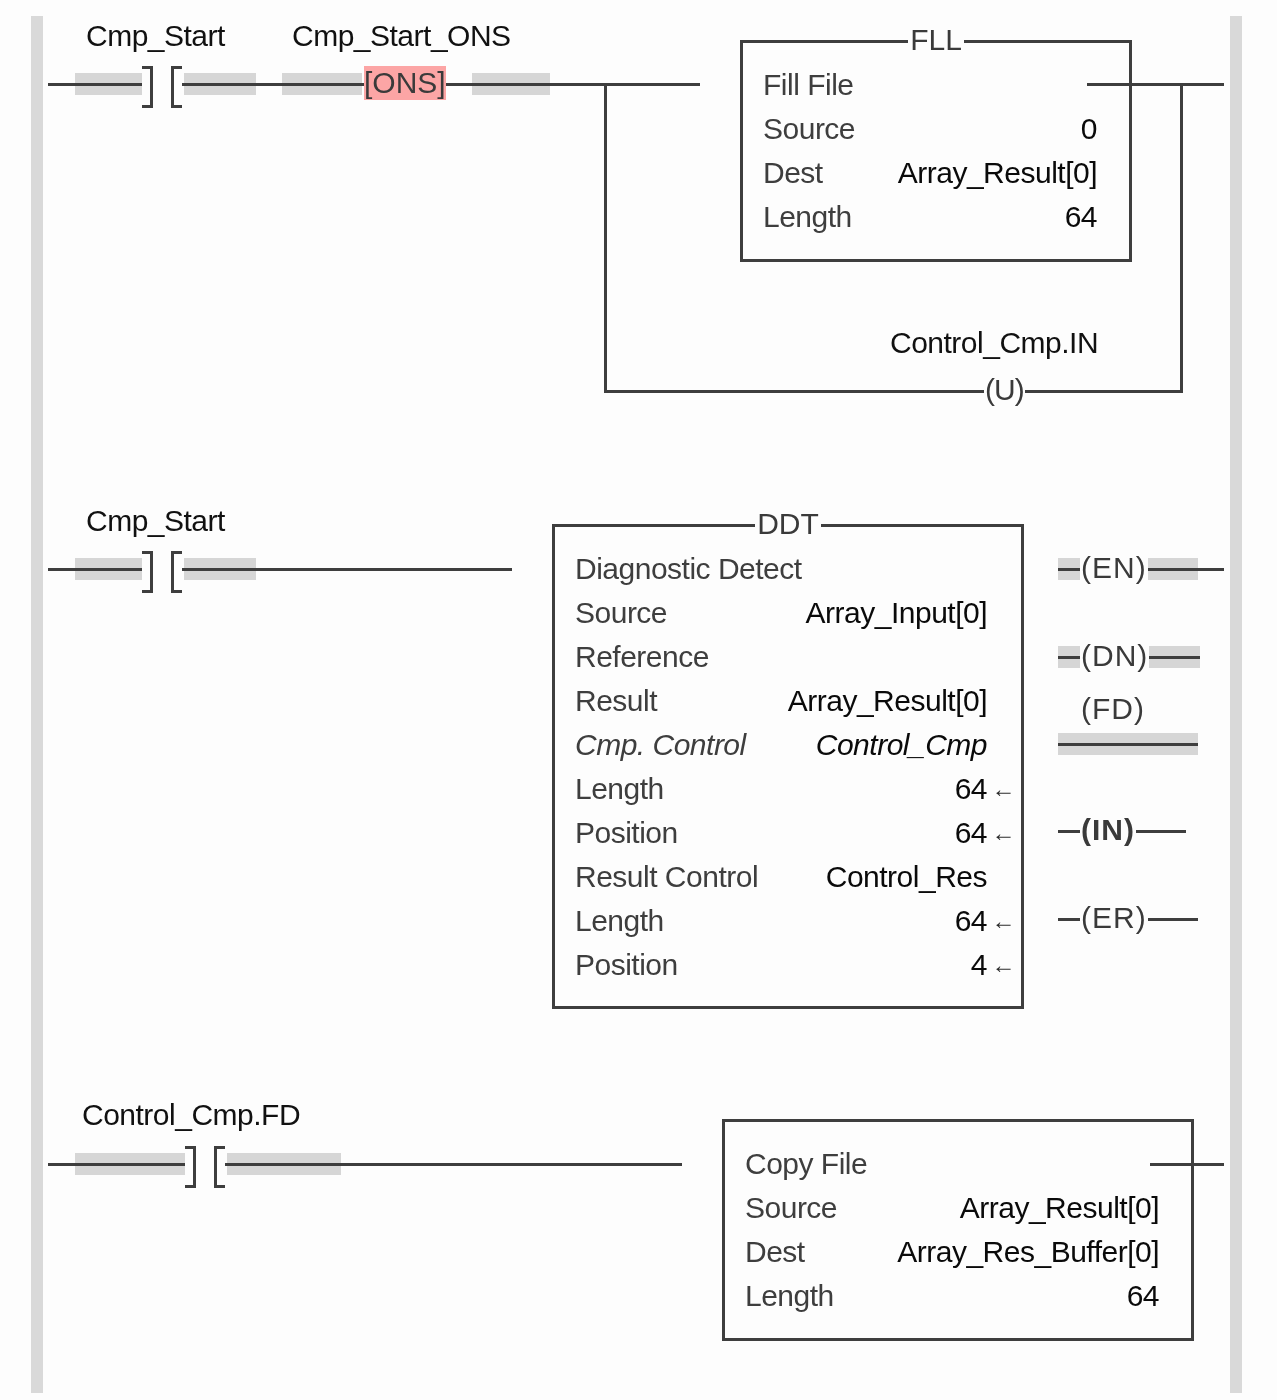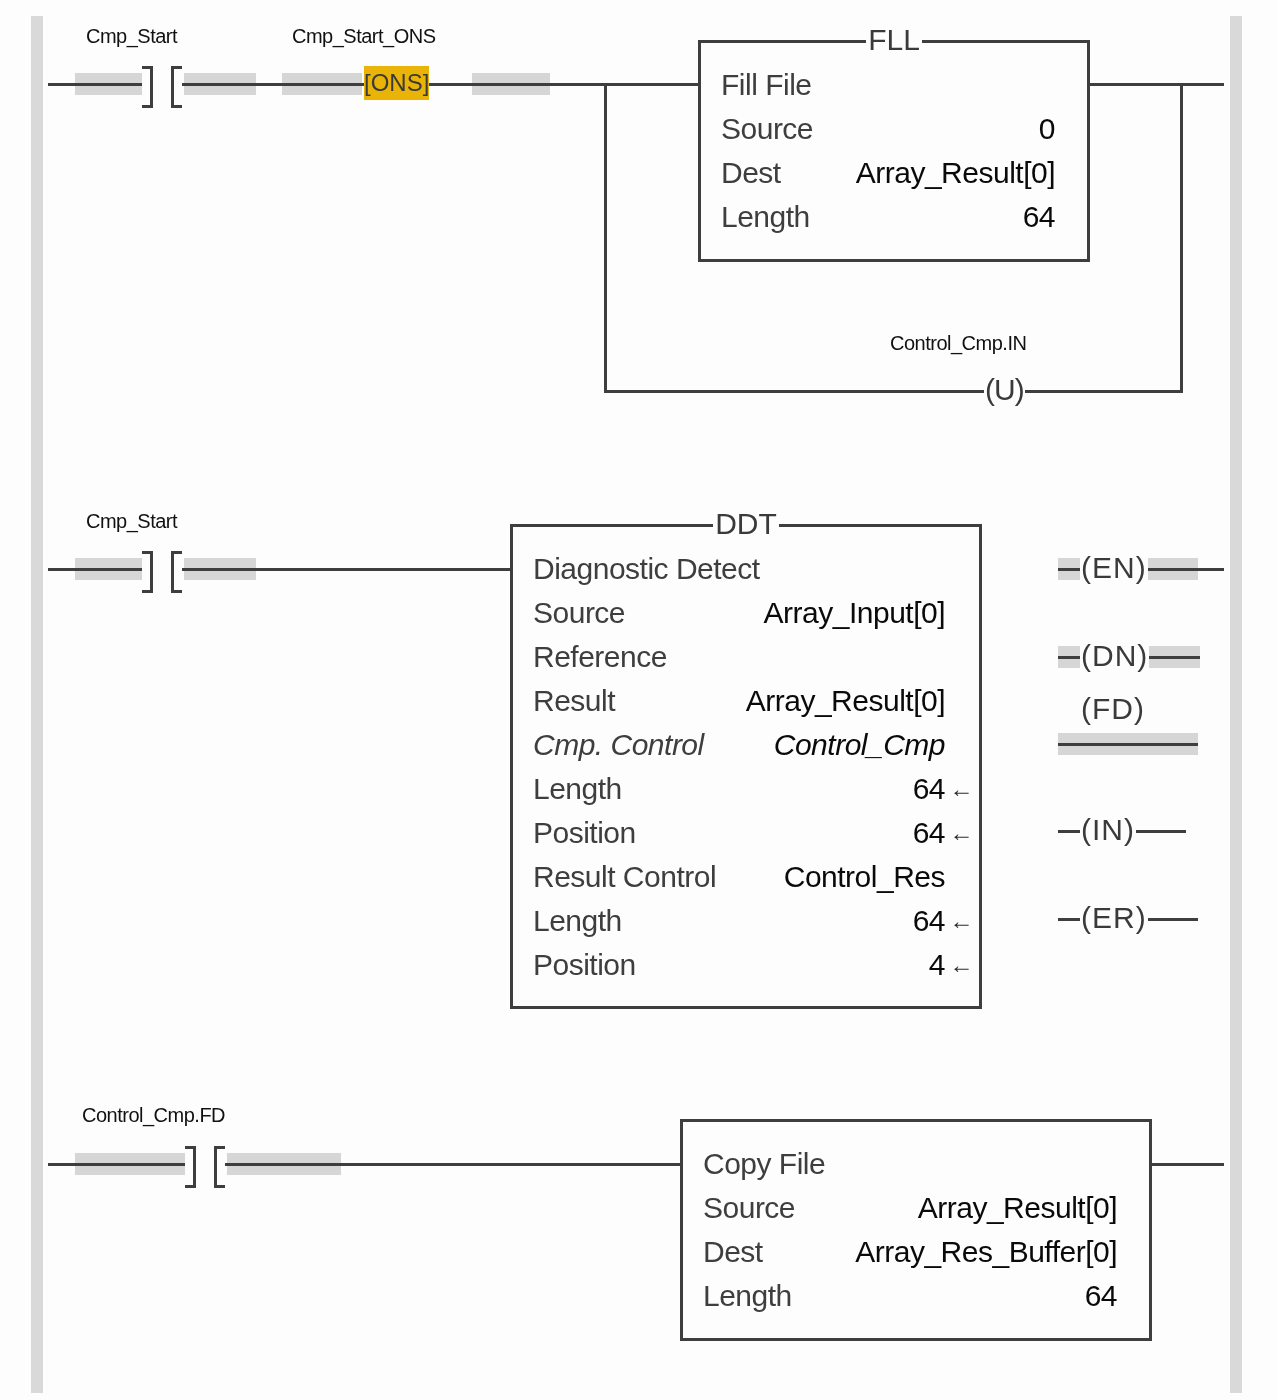--- a/index.html
+++ b/index.html
@@ -5,34 +5,34 @@
   html, body { margin: 0; padding: 0; }
   body {
     width: 1277px; height: 1400px; position: relative; overflow: hidden;
     background: #fdfdfd;
     font-family: "Liberation Sans", "DejaVu Sans", sans-serif;
     color: #111;
   }
   .rail { position: absolute; background: #d9d9d9; }
   .wire { position: absolute; background: #3e3e3e; }
   .hl { position: absolute; background: #d6d6d6; }
-  .tag { position: absolute; font-size: 20px; line-height: 32px; color: #111; white-space: nowrap; letter-spacing: -0.5px; }
+  .tag { position: absolute; font-size: 30px; line-height: 32px; color: #111; white-space: nowrap; letter-spacing: -0.5px; }
   .contact { position: absolute; width: 40px; height: 40px; }
   .contact .l, .contact .r { position: absolute; top: 0; width: 8px; height: 36px; border: 3px solid #3e3e3e; }
   .contact .l { left: 0; border-left: none; }
   .contact .r { right: 0; border-right: none; }
-  .box { position: absolute; border: 3px solid #3e3e3e; background: transparent; box-sizing: border-box; }
+  .box { position: absolute; border: 3px solid #3e3e3e; background: transparent; box-sizing: border-box; margin-left: 42px; }
   .box-title { position: absolute; top: -20px; left: 0; right: 0; text-align: center; font-size: 30px; line-height: 34px; color: #3a3a3a; }
   .box-title span { background: #fdfdfd; padding: 0 2px; }
   .row { position: absolute; left: 20px; right: 32px; height: 44px; font-size: 30px; line-height: 44px; white-space: nowrap; letter-spacing: -0.5px; }
   .row .lbl { position: absolute; left: 0; color: #3e3e3e; text-align: center; }
   .row .val { position: absolute; right: 0; color: #0a0a0a; }
   .row .arr { position: absolute; right: -28px; color: #2a2a2a; font-weight: bold; font-size: 24px; }
   .coil { position: absolute; font-size: 30px; line-height: 34px; color: #3a3a3a; background: #fdfdfd; padding: 0 1px; letter-spacing: 1px; }
-  .ons { position: absolute; font-size: 24px; line-height: 34px; color: #3a3a3a; background: #eab308; }
+  .ons { position: absolute; font-size: 30px; line-height: 34px; color: #3a3a3a; background: #fca5a5; }
 </style>
 </head>
 <body>
 
 <div class="rail" style="left:31px; top:16px; width:12px; height:1377px;"></div>
 <div class="rail" style="left:1230px; top:16px; width:12px; height:1377px;"></div>
 
 <div>
 
   <div class="wire" style="left:48px; top:83px; width:652px; height:3px;"></div>
@@ -143,21 +143,21 @@
 
   <div class="hl" style="left:1058px; top:646px; width:142px; height:22px;"></div>
   <div class="wire" style="left:1058px; top:656px; width:142px; height:3px;"></div>
   <div class="coil" style="left:1080px; top:639px;">(DN)</div>
 
   <div class="hl" style="left:1058px; top:733px; width:140px; height:22px;"></div>
   <div class="wire" style="left:1058px; top:743px; width:140px; height:3px;"></div>
   <div class="coil" style="left:1080px; top:692px;">(FD)</div>
 
   <div class="wire" style="left:1058px; top:830px; width:128px; height:3px;"></div>
-  <div class="coil" style="left:1080px; top:813px;">(IN)</div>
+  <div class="coil" style="left:1080px; top:813px;font-weight:bold;">(IN)</div>
 
   <div class="wire" style="left:1058px; top:918px; width:140px; height:3px;"></div>
   <div class="coil" style="left:1080px; top:901px;">(ER)</div>
 </div>
 
 <div>
   <div class="hl" style="left:75px; top:1153px; width:115px; height:22px;"></div>
   <div class="hl" style="left:227px; top:1153px; width:114px; height:22px;"></div>
   <div class="wire" style="left:48px; top:1163px; width:634px; height:3px;"></div>
   <div class="wire" style="left:1150px; top:1163px; width:74px; height:3px;"></div>

